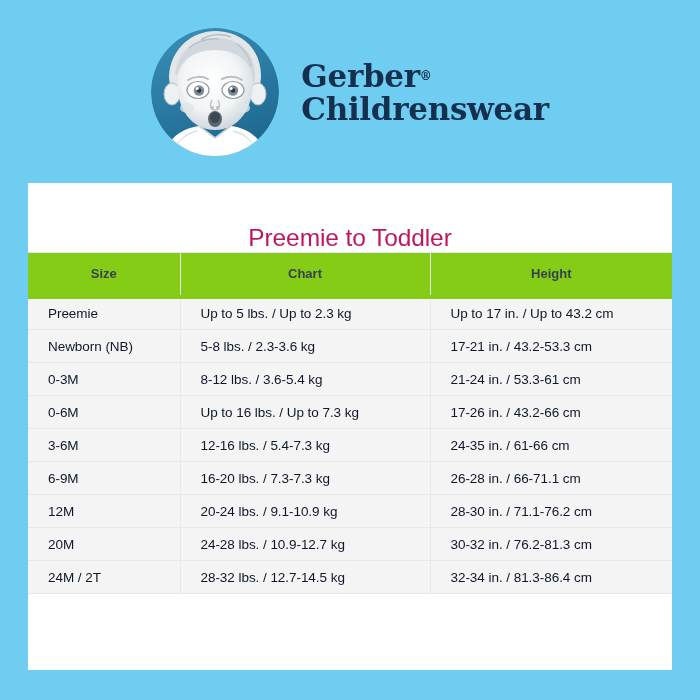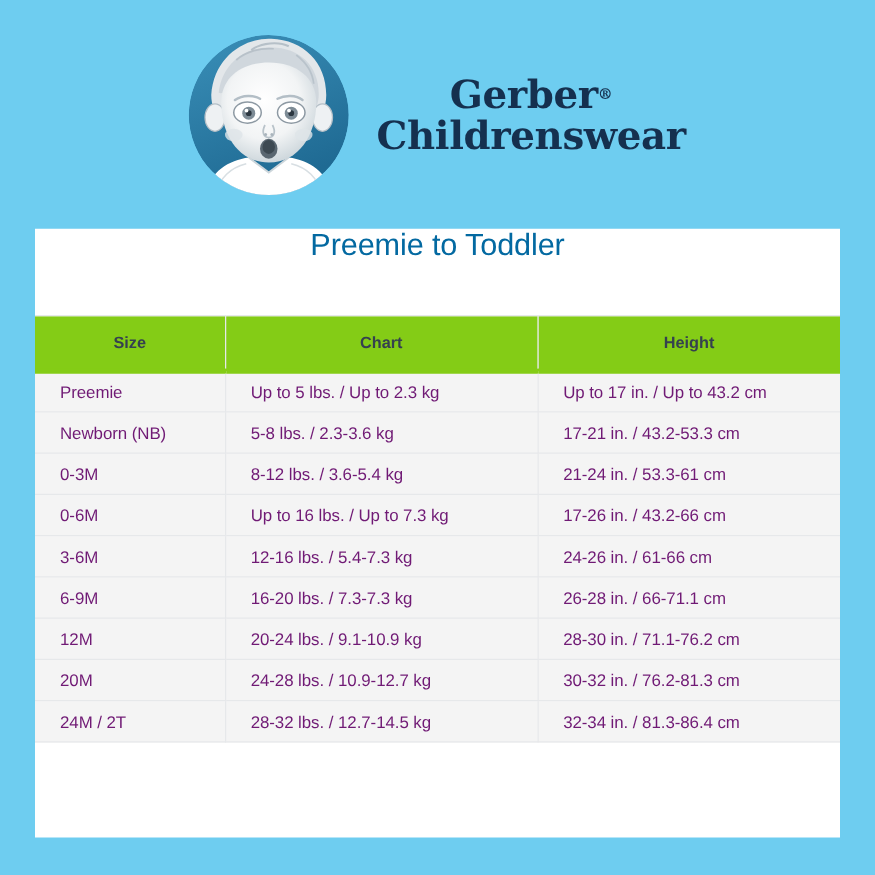--- a/index.html
+++ b/index.html
@@ -47,21 +47,20 @@
     display: block;
     width: 128px;
     height: 128px;
   }
 
   .brand-text {
     display: flex;
     flex-direction: column;
     line-height: 1.04;
     margin-top: 2px;
-    align-items: center;
   }
 
   .brand-line {
     font-family: "DejaVu Serif", "Liberation Serif", serif;
     font-weight: 700;
     font-size: 31px;
     letter-spacing: -0.3px;
     color: #15304f;
     white-space: nowrap;
   }
@@ -81,24 +80,24 @@
     width: 644px;
     height: 487px;
     background: #ffffff;
     box-sizing: border-box;
     overflow: hidden;
   }
 
   .card-title {
     height: 69px;
     display: flex;
-    align-items: flex-start;
+    align-items: flex-end;
     justify-content: center;
     font-size: 24.5px;
-    color: #0369a1;
+    color: #be185d;
     letter-spacing: -0.1px;
     white-space: nowrap;
   }
   .card-title .title-light { font-weight: 400; }
   .card-title .title-bold  { font-weight: 700; margin-left: 7px; }
 
   table.size-table {
     width: 644px;
     border-collapse: collapse;
     table-layout: fixed;
@@ -119,21 +118,21 @@
     border-bottom: 4px solid #84cc16;
     border-right: 1px solid #e6e8ea;
     padding: 0;
     box-sizing: border-box;
   }
   table.size-table thead th:last-child { border-right: none; }
 
   table.size-table tbody td {
     height: 33px;
     background: #f4f4f4;
-    color: #701a75;
+    color: #0f172a;
     font-size: 13.5px;
     font-weight: 400;
     text-align: left;
     padding: 0 0 0 20px;
     border-bottom: 1px solid #e6e8ea;
     border-right: 1px solid #e6e8ea;
     box-sizing: border-box;
     white-space: nowrap;
     letter-spacing: -0.05px;
   }
@@ -253,21 +252,21 @@
           <td>21-24 in. / 53.3-61 cm</td>
         </tr>
         <tr>
           <td>0-6M</td>
           <td>Up to 16 lbs. / Up to 7.3 kg</td>
           <td>17-26 in. / 43.2-66 cm</td>
         </tr>
         <tr>
           <td>3-6M</td>
           <td>12-16 lbs. / 5.4-7.3 kg</td>
-          <td>24-26 in. / 61-66 cm</td>
+          <td>24-35 in. / 61-66 cm</td>
         </tr>
         <tr>
           <td>6-9M</td>
           <td>16-20 lbs. / 7.3-7.3 kg</td>
           <td>26-28 in. / 66-71.1 cm</td>
         </tr>
         <tr>
           <td>12M</td>
           <td>20-24 lbs. / 9.1-10.9 kg</td>
           <td>28-30 in. / 71.1-76.2 cm</td>

